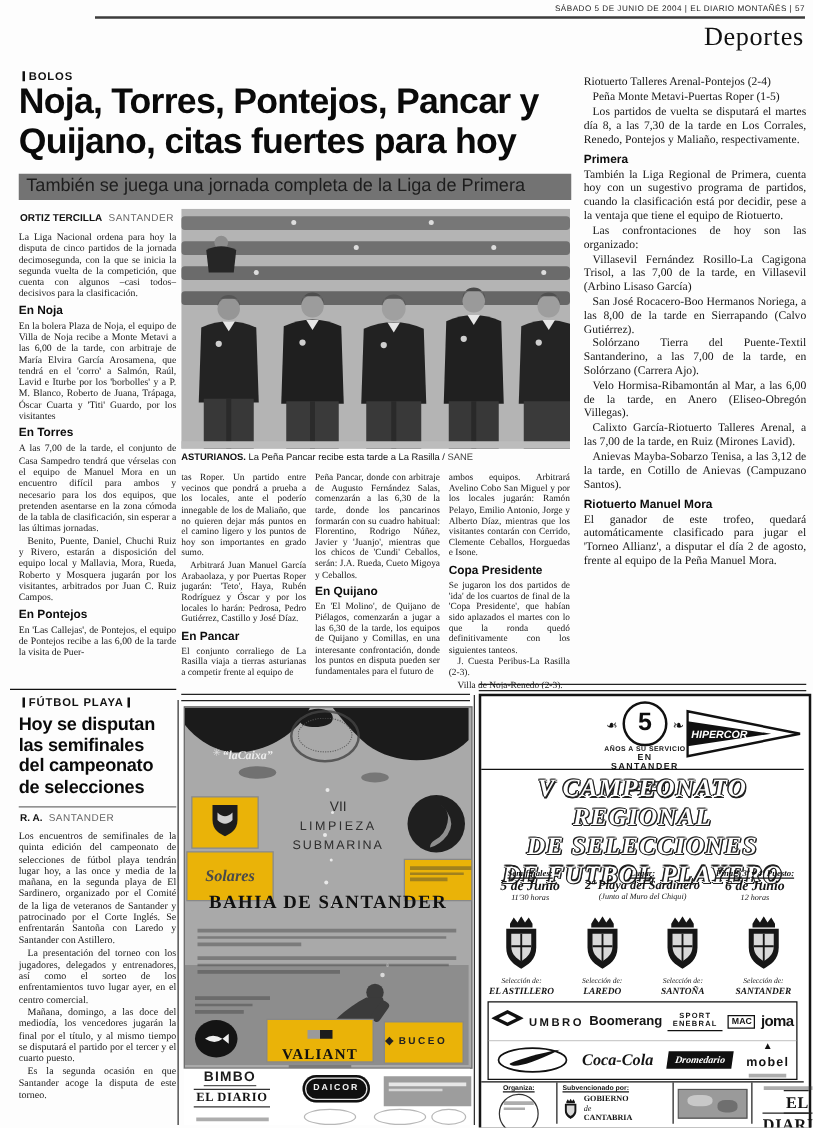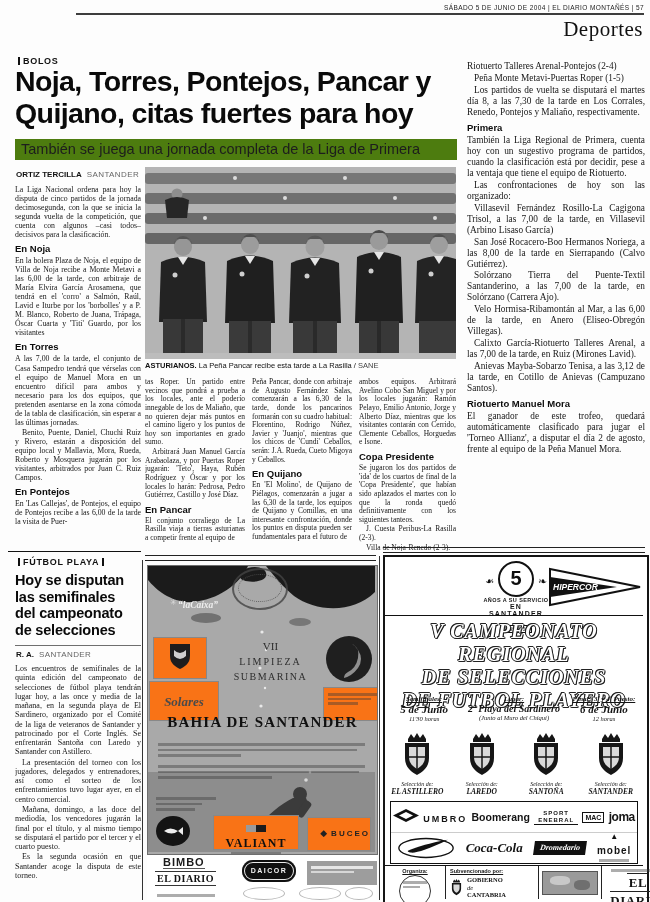--- a/index.html
+++ b/index.html
@@ -8,45 +8,45 @@
   .abs{position:absolute}
   
   .dateline{font:6.5px "Liberation Sans",sans-serif;letter-spacing:.4px;color:#222;text-align:right}
   .dateline-rule{height:2px;background:#3d3d3d}
   .section-title{font:21px "Liberation Serif",serif;letter-spacing:.5px;color:#111;text-align:right}
   
   .kick{font:bold 9px/10px "Liberation Sans",sans-serif;letter-spacing:.7px;color:#111;white-space:nowrap}
   .kbar{display:inline-block;width:2px;height:8px;background:#111;margin:0 3px;vertical-align:-1px}
   
   .headline{font:bold 28.5px/31.5px "Liberation Sans",sans-serif;letter-spacing:-.6px;color:#0a0a0a}
-  .standfirst{background:#4d7c0f;font:14.5px/21px "Liberation Sans",sans-serif;color:#1d1d1d;padding-left:6px}
+  .standfirst{background:#737373;font:14.5px/21px "Liberation Sans",sans-serif;color:#1d1d1d;padding-left:6px}
   .byline{font:bold 8px "Liberation Sans",sans-serif;color:#111}
   .byline .place{font-weight:normal;color:#666;margin-left:5px;letter-spacing:.4px}
   
   .col{overflow:hidden;color:#161616}
   .blk-p{text-align:justify;margin:0 0 1px}
   .blk-p+.blk-p{text-indent:7px}
   .blk-h{font:bold 9.5px/11px "Liberation Sans",sans-serif;margin:4px 0 2px;color:#0c0c0c}
   .blk-h+.blk-p{text-indent:0}
   .caption{font:7.5px "Liberation Sans",sans-serif;color:#111}
   .cap-lead{font-weight:bold}
   .cap-credit{color:#444}
   .dbl{border-top:1px solid #222;border-bottom:1px solid #222;height:4px}
   .hline{background:#111;height:1px}
   .vline{background:#333;width:1px}
   
   .playa-head{font:bold 14.5px/16.5px "Liberation Sans",sans-serif;letter-spacing:-.2px;color:#0a0a0a}
   
   .ad-sub{background:#a9a9a9;border:1px solid #6e6e6e;overflow:hidden}
   .stamp{width:52px;height:38px;border:2px solid #444;border-radius:50%;opacity:.8}
   .stamp .in{margin:4px;height:26px;border:1px dotted #555;border-radius:50%}
-  .whitebox{background:#f97316;box-shadow:0 0 0 1px #888}
+  .whitebox{background:#eab308;box-shadow:0 0 0 1px #888}
   .caixa{font:bold italic 9.5px "Liberation Serif",serif;color:#eee}
   .solares{font:bold italic 13px "Liberation Serif",serif;color:#4a4a4a}
-  .subt{font-family:Liberation Serif, serif;color:#2e2e2e;text-align:center}
+  .subt{font-family:Liberation Sans, sans-serif;color:#2e2e2e;text-align:center}
   .bahia{font:bold 15px "Liberation Serif",serif;letter-spacing:1.2px;color:#101010;text-align:center}
   .bar{height:2.5px;background:#3c3c3c;opacity:.42;margin:3px 0}
   .valiant{font:bold 12px "Liberation Serif",serif;letter-spacing:1px;color:#101010}
   .buceo{font:bold 8px "Liberation Sans",sans-serif;letter-spacing:2px;color:#222}
   
   .bimbo{font:bold 11px "Liberation Sans",sans-serif;letter-spacing:1px;color:#1a1a1a;border-bottom:1px solid #555}
   .eldiario-sm{font:bold 10px "Liberation Serif",serif;letter-spacing:.5px;color:#111;border-top:1px solid #333;border-bottom:1px solid #333;padding:1px 2px}
   .daicor{background:#101010;border-radius:12px;color:#f2f2f2;font:bold 7px/22px "Liberation Sans",sans-serif;
           letter-spacing:1.5px;text-align:center;box-shadow:inset 0 0 0 2px #101010,inset 0 0 0 3px #e8e8e8}
   .ovalph{border:1px solid #999;border-radius:50%;opacity:.7}
@@ -310,21 +310,21 @@
   <div class="abs" style="left:8px;top:250px;width:34px;height:30px;border-radius:50%;background:#141414">
     <svg width="34" height="30" viewBox="0 0 34 30">
         <path d="M8 15 q6 -5 14 0 q-6 5 -14 0 Z M22 15 l5 -4 v8 Z" fill="#eee"></path>
       </svg>
   </div>
   <div class="abs whitebox" style="left:66px;top:250px;width:84px;height:31px;text-align:center;padding-top:2px">
     <span style="display:inline-block;width:10px;height:7px;background:#9a9a9a"></span><span style="display:inline-block;width:10px;height:7px;background:#1c1c1c"></span>
     <div class="valiant">VALIANT</div>
     <div class="bar" style="width:60%;margin:1px auto"></div>
   </div>
-  <div class="abs whitebox" style="left:160px;top:252px;width:62px;height:28px;text-align:right;padding-top:4px">
+  <div class="abs whitebox" style="left:160px;top:252px;width:62px;height:28px;text-align:left;padding-top:4px">
     <span style="color:#222;font-size:9px">◆</span>
     <span class="buceo">BUCEO</span>
   </div>
 </div>
 
 <div class="abs" style="left:147px;top:855px;width:229px;height:45px;background:#fff">
   <span class="abs bimbo" style="left:16px;top:1px">BIMBO</span>
   <span class="abs eldiario-sm" style="left:8px;top:16px">EL DIARIO</span>
   <div class="abs bar" style="left:10px;top:36px;width:58px"></div>
   <div class="abs daicor" style="left:95px;top:5px;width:54px;height:22px">DAICOR</div>

